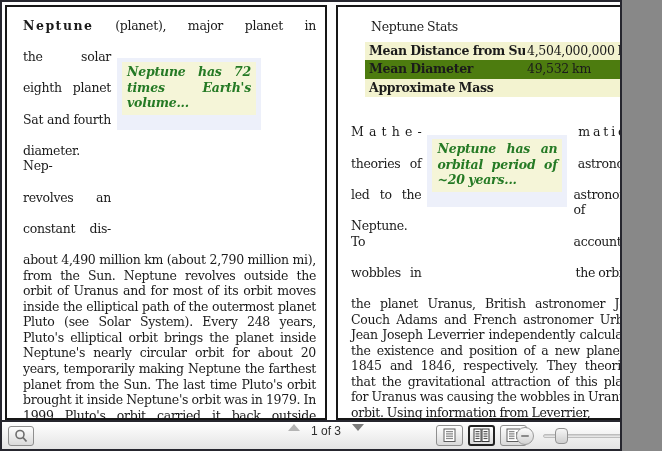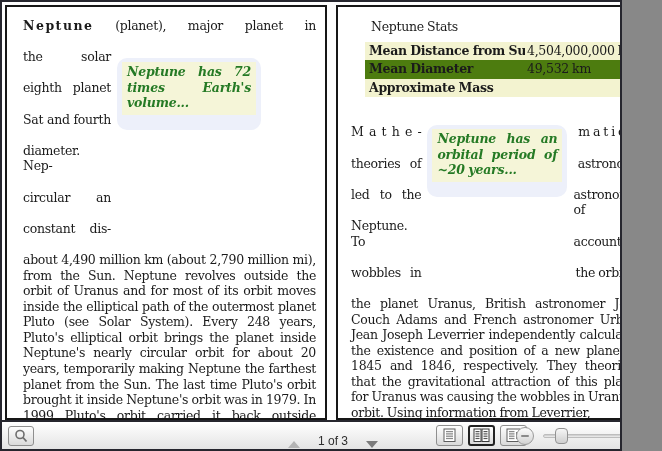--- a/index.html
+++ b/index.html
@@ -27,24 +27,24 @@
   
   .wrap-row{display:flex;align-items:flex-start;}
   .wrap-col{display:flex;flex-direction:column;}
   .wrap-line{text-align:justify;}
   .wrap-line::after{content:"";display:inline-block;width:100%;height:0;}
   .lp-left{width:88px;}
   .lp-right{width:62px;margin-left:auto;}
   .rp-left{width:76px;}
   .rp-right{width:74px;margin-left:auto;align-items:flex-end;}
   .pullquote{
-    background:#edf0fa;padding:4px 5px 15px 5px;margin:0 6px;flex:0 0 auto;border-radius:10px;
+    background:#edf0fa;padding:4px 5px 15px 5px;margin:0 6px;flex:0 0 auto;
   }
   .pq-left{width:144px;margin-top:9px;}
-  .pq-right{width:140px;margin-top:1px;}
+  .pq-right{width:140px;margin-top:11px;}
   .pq-mark{
     display:block;background:#f5f5d8;padding:2px 5px 4px 5px;
     color:#257a25;font-style:italic;font-weight:bold;
     font-size:12.5px;line-height:15.5px;letter-spacing:-0.2px;
   }
   
   .stats{margin:3px 0 13px 14px;}
   .stats-title{margin:0 0 7px 6px;text-align:left;}
   .stat-row{display:flex;width:262px;}
   .stat-label{flex:0 0 160px;font-weight:bold;padding:1px 2px 2px 4px;white-space:nowrap;overflow:hidden;}
@@ -59,21 +59,21 @@
     position:absolute;left:0;right:0;top:422px;bottom:0;
     background:linear-gradient(#fdfdfd,#e4e4e4);
   }
   .tb-btn{
     position:absolute;display:flex;align-items:center;justify-content:center;
     border:1px solid #8f8f8f;border-radius:3px;
     background:linear-gradient(#fefefe,#dadada);padding:0;cursor:pointer;
   }
   .tb-btn.active{border:2px solid #222;}
   .search-btn{left:6px;top:2px;width:26px;height:20px;}
-  .page-nav{position:absolute;left:286px;top:0;height:24px;display:flex;align-items:flex-end;gap:18px;}
+  .page-nav{position:absolute;left:286px;top:0;height:24px;display:flex;align-items:flex-start;gap:11px;}
   .tri{width:0;height:0;display:inline-block;}
   .tri-up{border-left:6px solid transparent;border-right:6px solid transparent;border-bottom:7px solid #b4b4b4;}
   .tri-down{border-left:6px solid transparent;border-right:6px solid transparent;border-top:7px solid #7c7c7c;}
   .page-label{font-size:12px;color:#2e2e2e;font-family:"Liberation Sans",sans-serif;}
   .view-group{position:absolute;left:434px;top:1px;display:flex;gap:5px;}
   .view-btn{position:static;width:27px;height:21px;}
   .zoom-out,.zoom-in{
     position:absolute;top:3px;width:18px;height:18px;border-radius:50%;
     border:1px solid #9a9a9a;background:linear-gradient(#fcfcfc,#d2d2d2);
     display:flex;align-items:center;justify-content:center;cursor:pointer;padding:0;
@@ -100,21 +100,21 @@
 
     <div class="page left">
       <div class="force-just"><span class="bold-lead">Neptune</span><span> (planet), major planet in</span></div>
 
       <div class="wrap-row">
         <div class="wrap-col lp-left">
           <div class="wrap-line">the solar</div>
           <div class="wrap-line">eighth planet</div>
           <div class="wrap-line">Sat and fourth</div>
           <div class="wrap-line">diameter. Nep-</div>
-          <div class="wrap-line">circular an</div>
+          <div class="wrap-line">revolves an</div>
           <div class="wrap-line">constant dis-</div>
         </div>
         <div class="pullquote pq-left">
           <span class="pq-mark">Neptune has 72 times Earth's volume...</span>
         </div>
       </div>
 
       <div class="para">about 4,490 million km (about 2,790 million mi), from the Sun. Neptune revolves outside the orbit of Uranus and for most of its orbit moves inside the elliptical path of the outermost planet Pluto (see Solar System). Every 248 years, Pluto's elliptical orbit brings the planet inside Neptune's nearly circular orbit for about 20 years, temporarily making Neptune the farthest planet from the Sun. The last time Pluto's orbit brought it inside Neptune's orbit was in 1979. In 1999 Pluto's orbit carried it back outside Neptune's orbit.</div>
 
     </div>

